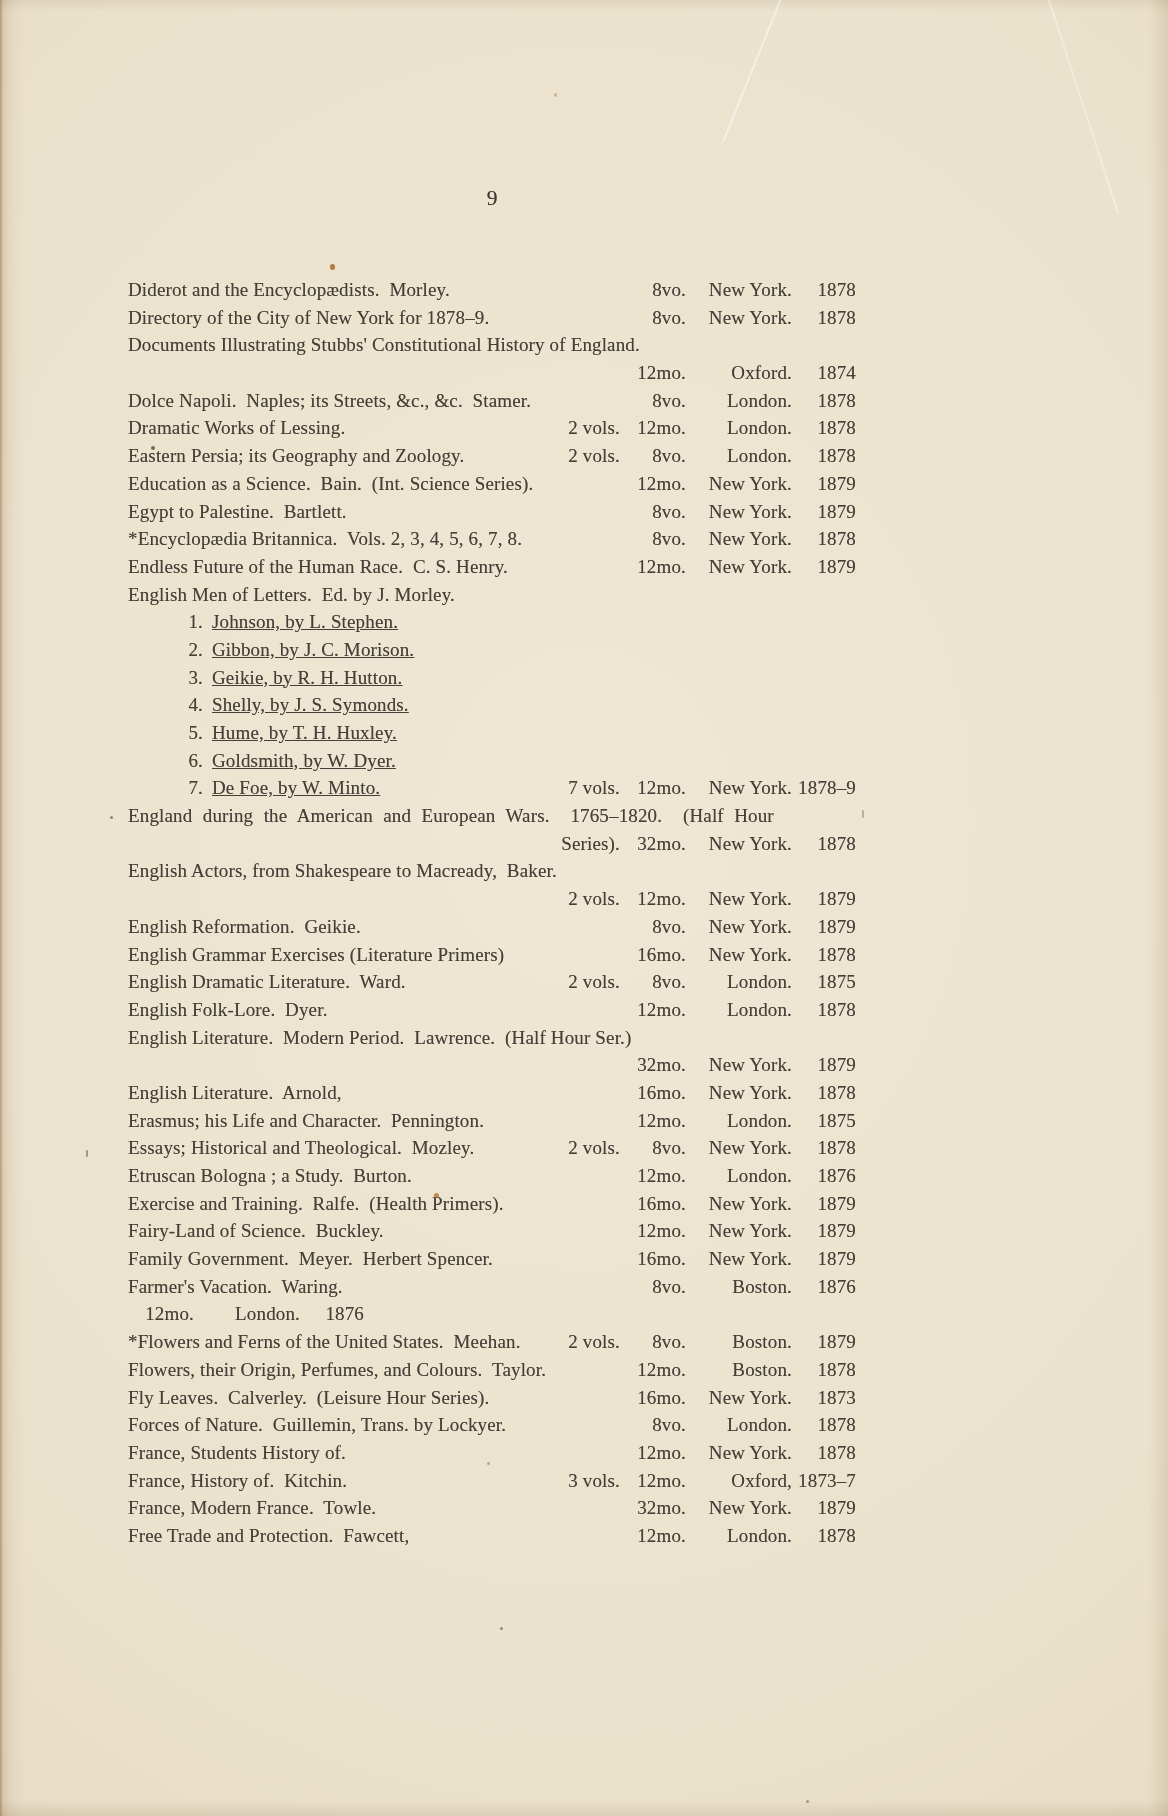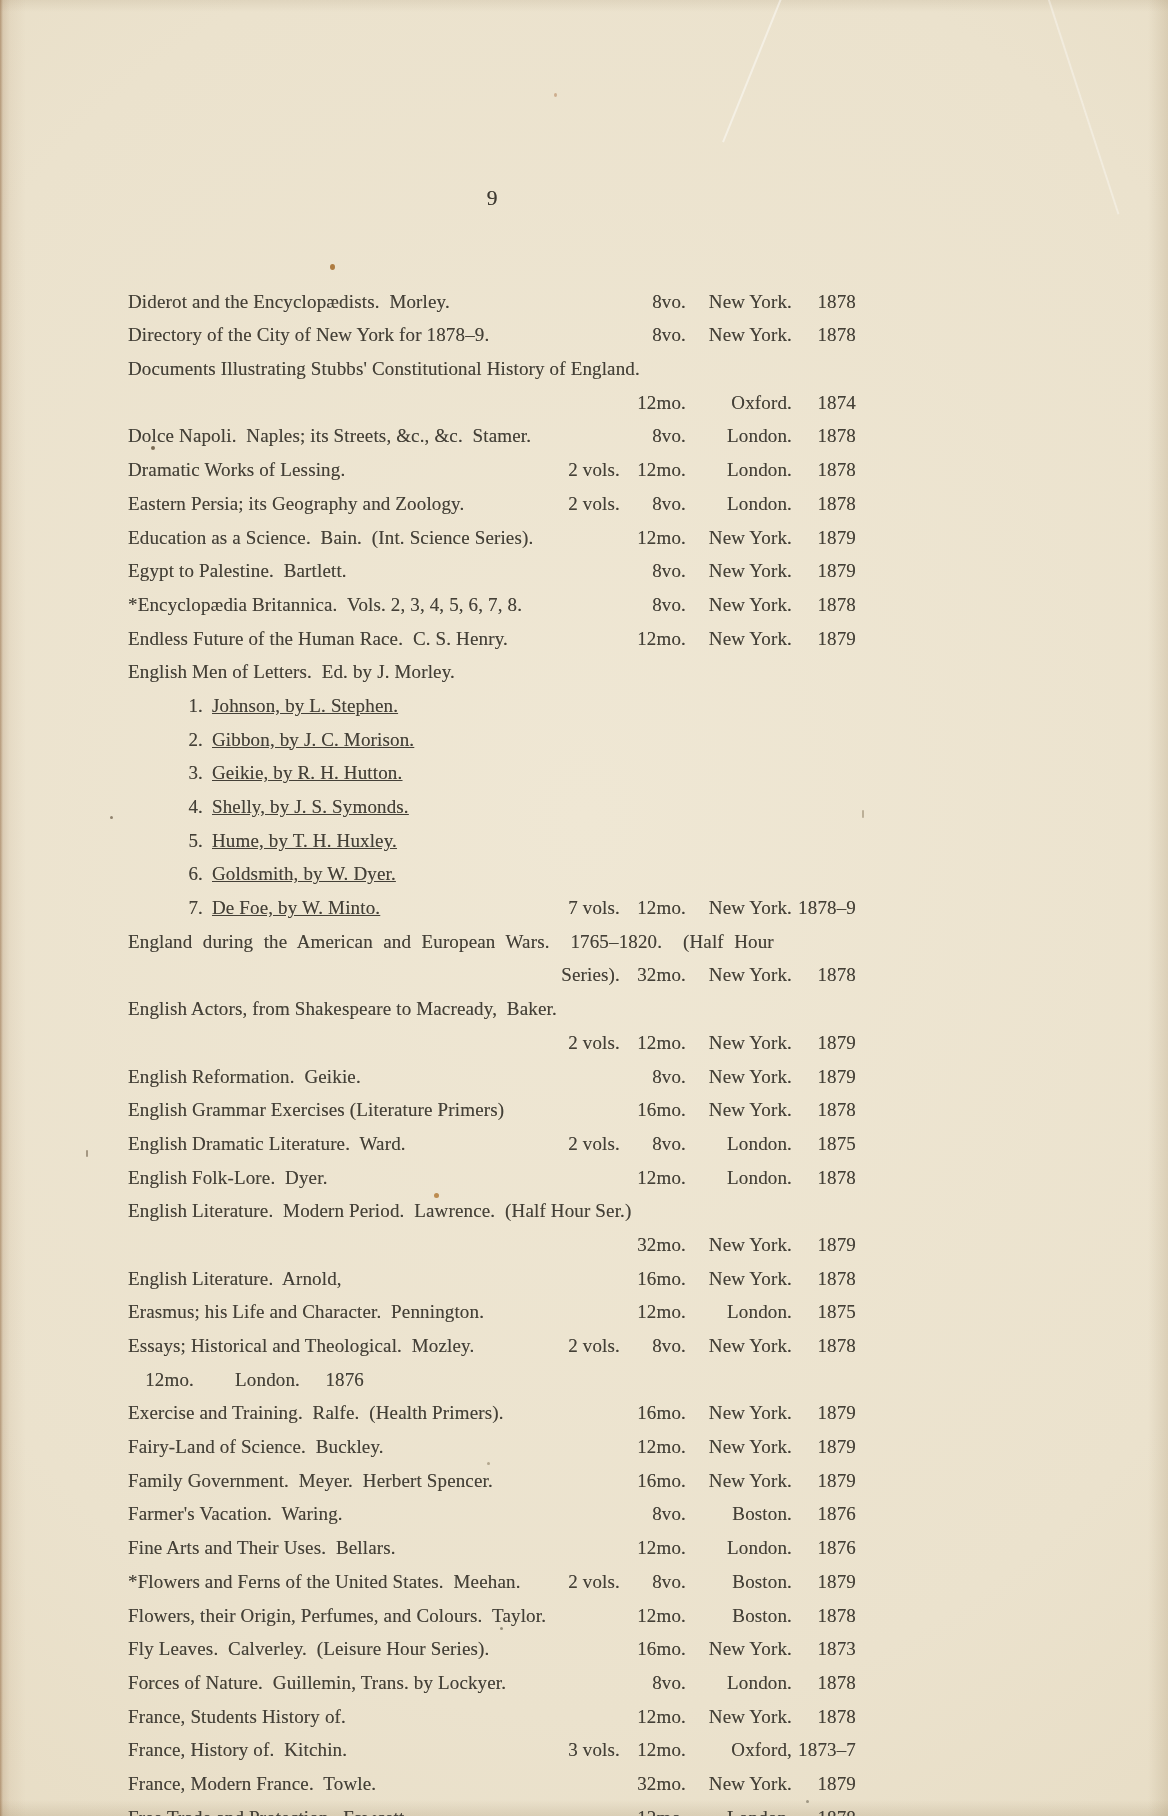--- a/index.html
+++ b/index.html
@@ -19,21 +19,21 @@
   .page-number{
     position:absolute;top:186px;left:128px;width:728px;
     text-align:center;font-size:21.5px;color:#3e3a32;
     text-shadow:0 0 0.5px rgba(62,58,50,0.55);
   }
   .text-block{
     position:absolute;left:128px;top:279px;width:728px;
     font-size:19px;color:#444037;letter-spacing:0.15px;
     text-shadow:0 0 0.5px rgba(62,58,50,0.45);
   }
-  .row{display:flex;align-items:flex-end;height:27.7px;white-space:pre;margin-top:6px;}
+  .row{display:flex;align-items:flex-start;height:27.7px;white-space:pre;}
   .title{flex:1 1 auto;min-width:0;}
   .title.spread{word-spacing:5.5px;}
   .num{flex:0 0 auto;width:26px;margin-left:49px;text-align:right;}
   .num + .title{margin-left:9px;text-decoration:underline;}
   .spacer{flex:1 1 auto;}
   .contpre{flex:0 0 auto;}
   .col{flex:0 0 auto;text-align:right;}
   .col.vols{width:72px;}
   .col.size{width:66px;}
   .col.city{width:106px;}
@@ -90,26 +90,26 @@
       <div class="row"><span class="spacer"></span><span class="col vols">2 vols.</span><span class="col size">12mo.</span><span class="col city">New York.</span><span class="col year">1879</span></div>
       <div class="row"><span class="title">English Reformation.  Geikie.</span><span class="col size">8vo.</span><span class="col city">New York.</span><span class="col year">1879</span></div>
       <div class="row"><span class="title">English Grammar Exercises (Literature Primers)</span><span class="col size">16mo.</span><span class="col city">New York.</span><span class="col year">1878</span></div>
       <div class="row"><span class="title">English Dramatic Literature.  Ward.</span><span class="col vols">2 vols.</span><span class="col size">8vo.</span><span class="col city">London.</span><span class="col year">1875</span></div>
       <div class="row"><span class="title">English Folk-Lore.  Dyer.</span><span class="col size">12mo.</span><span class="col city">London.</span><span class="col year">1878</span></div>
       <div class="row"><span class="title">English Literature.  Modern Period.  Lawrence.  (Half Hour Ser.)</span></div>
       <div class="row"><span class="spacer"></span><span class="col size">32mo.</span><span class="col city">New York.</span><span class="col year">1879</span></div>
       <div class="row"><span class="title">English Literature.  Arnold,</span><span class="col size">16mo.</span><span class="col city">New York.</span><span class="col year">1878</span></div>
       <div class="row"><span class="title">Erasmus; his Life and Character.  Pennington.</span><span class="col size">12mo.</span><span class="col city">London.</span><span class="col year">1875</span></div>
       <div class="row"><span class="title">Essays; Historical and Theological.  Mozley.</span><span class="col vols">2 vols.</span><span class="col size">8vo.</span><span class="col city">New York.</span><span class="col year">1878</span></div>
-      <div class="row"><span class="col size">12mo.</span><span class="col city">London.</span><span class="col year">1876</span></div>
+      <div class="row"><span class="title">Etruscan Bologna ; a Study.  Burton.</span><span class="col size">12mo.</span><span class="col city">London.</span><span class="col year">1876</span></div>
       <div class="row"><span class="title">Exercise and Training.  Ralfe.  (Health Primers).</span><span class="col size">16mo.</span><span class="col city">New York.</span><span class="col year">1879</span></div>
       <div class="row"><span class="title">Fairy-Land of Science.  Buckley.</span><span class="col size">12mo.</span><span class="col city">New York.</span><span class="col year">1879</span></div>
       <div class="row"><span class="title">Family Government.  Meyer.  Herbert Spencer.</span><span class="col size">16mo.</span><span class="col city">New York.</span><span class="col year">1879</span></div>
       <div class="row"><span class="title">Farmer's Vacation.  Waring.</span><span class="col size">8vo.</span><span class="col city">Boston.</span><span class="col year">1876</span></div>
-      <div class="row"><span class="title">Fine Arts and Their Uses.  Bellars.</span><span class="col size">12mo.</span><span class="col city">London.</span><span class="col year">1876</span></div>
+      <div class="row"><span class="col size">12mo.</span><span class="col city">London.</span><span class="col year">1876</span></div>
       <div class="row"><span class="title">*Flowers and Ferns of the United States.  Meehan.</span><span class="col vols">2 vols.</span><span class="col size">8vo.</span><span class="col city">Boston.</span><span class="col year">1879</span></div>
       <div class="row"><span class="title">Flowers, their Origin, Perfumes, and Colours.  Taylor.</span><span class="col size">12mo.</span><span class="col city">Boston.</span><span class="col year">1878</span></div>
       <div class="row"><span class="title">Fly Leaves.  Calverley.  (Leisure Hour Series).</span><span class="col size">16mo.</span><span class="col city">New York.</span><span class="col year">1873</span></div>
       <div class="row"><span class="title">Forces of Nature.  Guillemin, Trans. by Lockyer.</span><span class="col size">8vo.</span><span class="col city">London.</span><span class="col year">1878</span></div>
       <div class="row"><span class="title">France, Students History of.</span><span class="col size">12mo.</span><span class="col city">New York.</span><span class="col year">1878</span></div>
       <div class="row"><span class="title">France, History of.  Kitchin.</span><span class="col vols">3 vols.</span><span class="col size">12mo.</span><span class="col city">Oxford,</span><span class="col year">1873–7</span></div>
       <div class="row"><span class="title">France, Modern France.  Towle.</span><span class="col size">32mo.</span><span class="col city">New York.</span><span class="col year">1879</span></div>
       <div class="row"><span class="title">Free Trade and Protection.  Fawcett,</span><span class="col size">12mo.</span><span class="col city">London.</span><span class="col year">1878</span></div>
     </div>
   <div class="speck sp1"></div>

